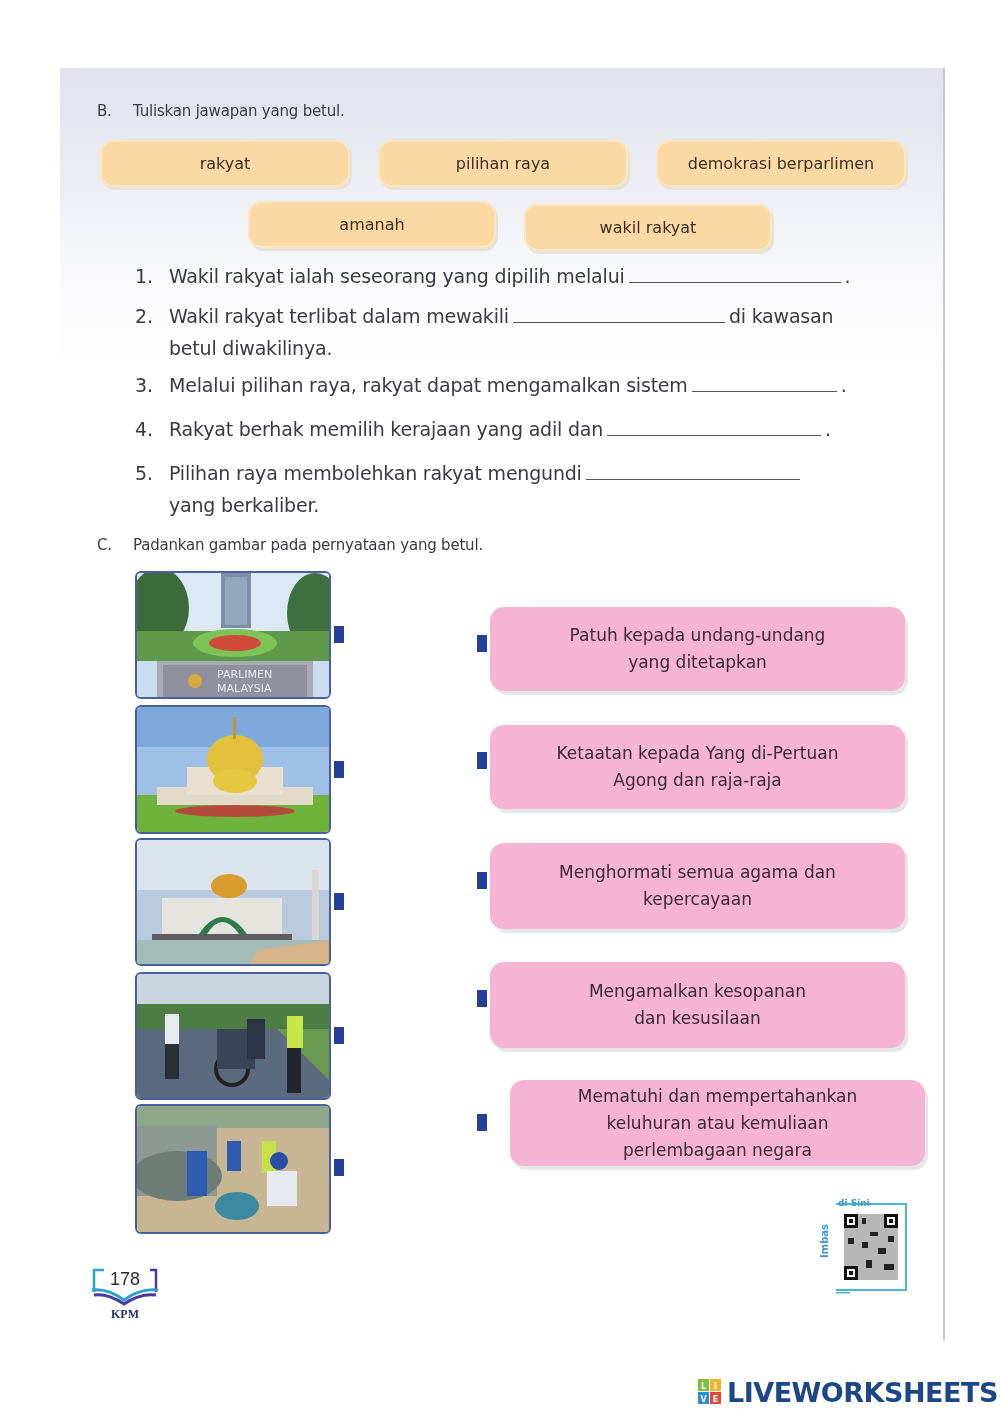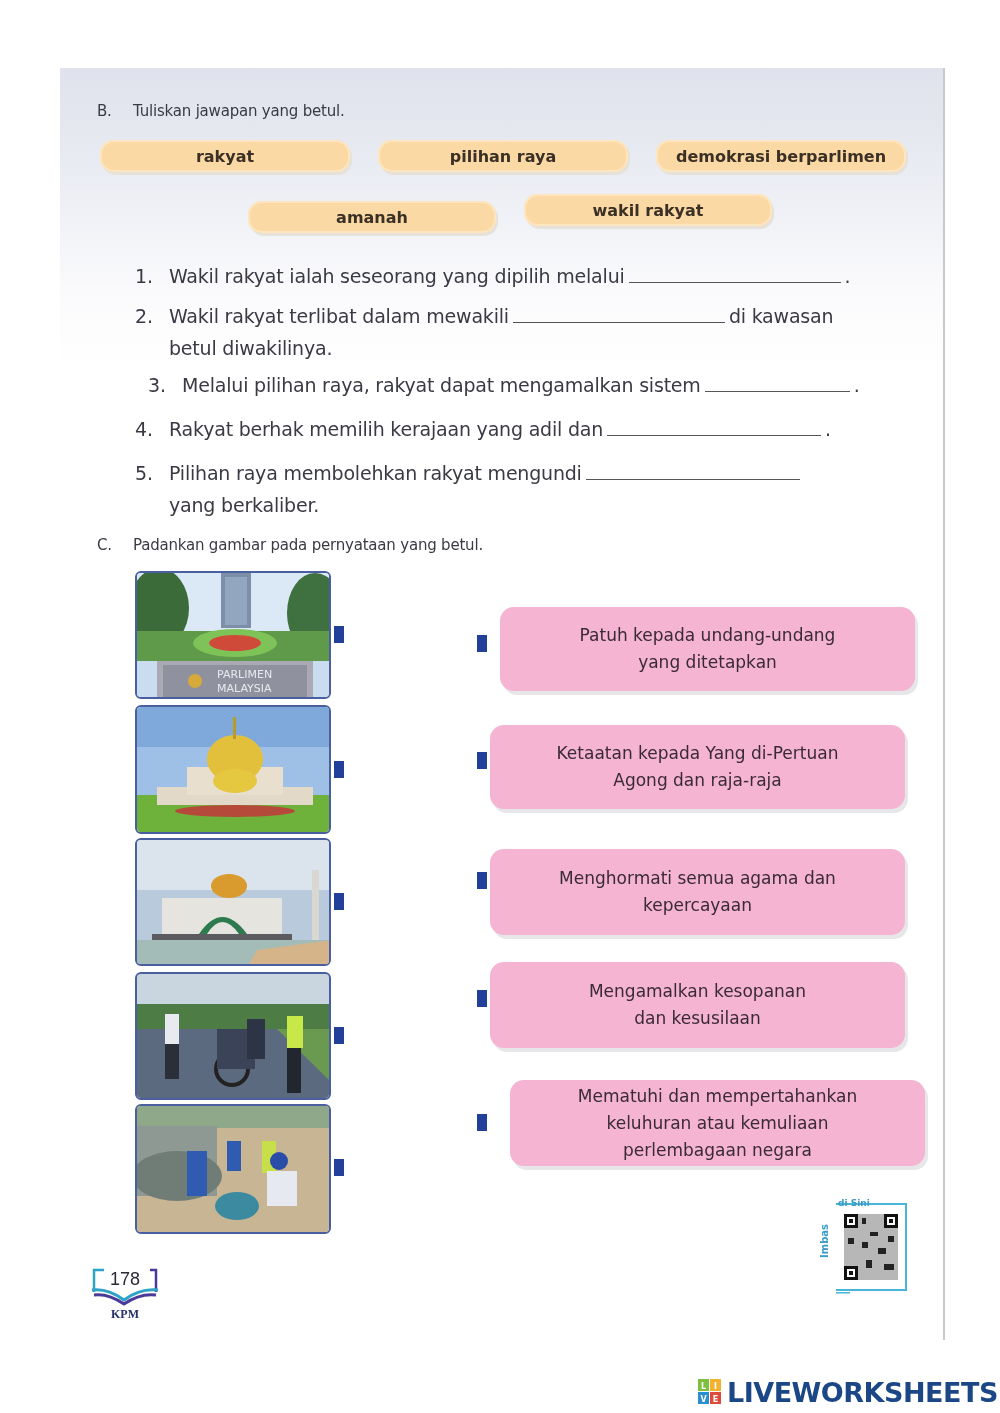--- a/index.html
+++ b/index.html
@@ -36,29 +36,29 @@
       font-size: 15px;
       color: #3a3a44;
       letter-spacing: -0.2px;
     }
     .section-title .letter {
       display: inline-block;
       width: 36px;
     }
     .chip {
       position: absolute;
-      height: 32px;
+      height: 47px;
       border-radius: 14px;
       background: #fbd9a4;
       box-shadow: 2px 3px 0 #e6e2da, inset 0 0 0 2px #fde6bf;
       display: flex;
       align-items: center;
       justify-content: center;
       font-size: 16px;
-      font-weight: bold;
+      font-weight: normal;
       color: #3b3026;
     }
     .question {
       position: absolute;
       font-size: 19px;
       color: #3a3a44;
       line-height: 32px;
       letter-spacing: -0.2px;
     }
     .question .num {
@@ -148,32 +148,32 @@
   </div>
 <div class="chip" style="left:378px; top:140px; width:250px;">
     <span>pilihan raya</span>
   </div>
 <div class="chip" style="left:656px; top:140px; width:250px;">
     <span>demokrasi berparlimen</span>
   </div>
 <div class="chip" style="left:248px; top:201px; width:248px;">
     <span>amanah</span>
   </div>
-<div class="chip" style="left:524px; top:194px; width:248px;">
+<div class="chip" style="left:524px; top:204px; width:248px;">
     <span>wakil rakyat</span>
   </div>
 
 <div class="question" style="left:135px; top:260px;">
   <span class="num">1.</span><span>Wakil rakyat ialah seseorang yang dipilih melalui</span><span class="blank" style="width:212px;"></span><span>.</span>
 </div>
 <div class="question" style="left:135px; top:300px;">
   <span class="num">2.</span><span>Wakil rakyat terlibat dalam mewakili</span><span class="blank" style="width:212px;"></span><span>di kawasan</span><br>
   <span class="num"></span><span>betul diwakilinya.</span>
 </div>
-<div class="question" style="left:148px; top:369px;">
+<div class="question" style="left:135px; top:369px;">
   <span class="num">3.</span><span>Melalui pilihan raya, rakyat dapat mengamalkan sistem</span><span class="blank" style="width:145px;"></span><span>.</span>
 </div>
 <div class="question" style="left:135px; top:413px;">
   <span class="num">4.</span><span>Rakyat berhak memilih kerajaan yang adil dan</span><span class="blank" style="width:214px;"></span><span>.</span>
 </div>
 <div class="question" style="left:135px; top:457px;">
   <span class="num">5.</span><span>Pilihan raya membolehkan rakyat mengundi</span><span class="blank" style="width:214px;"></span><br>
   <span class="num"></span><span>yang berkaliber.</span>
 </div>
 
@@ -265,27 +265,27 @@
 <div class="dot" style="left:334px; top:893px;"></div>
 <div class="dot" style="left:334px; top:1027px;"></div>
 <div class="dot" style="left:334px; top:1159px;"></div>
 
 <div class="dot" style="left:477px; top:635px;"></div>
 <div class="dot" style="left:477px; top:752px;"></div>
 <div class="dot" style="left:477px; top:872px;"></div>
 <div class="dot" style="left:477px; top:990px;"></div>
 <div class="dot" style="left:477px; top:1114px;"></div>
 
-<div class="card" style="top:607px; height:84px;margin-left:10px;">
+<div class="card" style="top:607px; height:84px;">
   <div><span>Patuh kepada undang-undang</span><br><span>yang ditetapkan</span></div>
 </div>
 <div class="card" style="top:725px; height:84px;">
   <div><span>Ketaatan kepada Yang di-Pertuan</span><br><span>Agong dan raja-raja</span></div>
 </div>
-<div class="card" style="top:843px; height:86px;margin-top:6px;">
+<div class="card" style="top:843px; height:86px;">
   <div><span>Menghormati semua agama dan</span><br><span>kepercayaan</span></div>
 </div>
 <div class="card" style="top:962px; height:86px;">
   <div><span>Mengamalkan kesopanan</span><br><span>dan kesusilaan</span></div>
 </div>
 <div class="card" style="top:1080px; height:86px;margin-left:20px;">
   <div><span>Mematuhi dan mempertahankan</span><br><span>keluhuran atau kemuliaan</span><br><span>perlembagaan negara</span></div>
 </div>
 
 <div class="qr-box">

